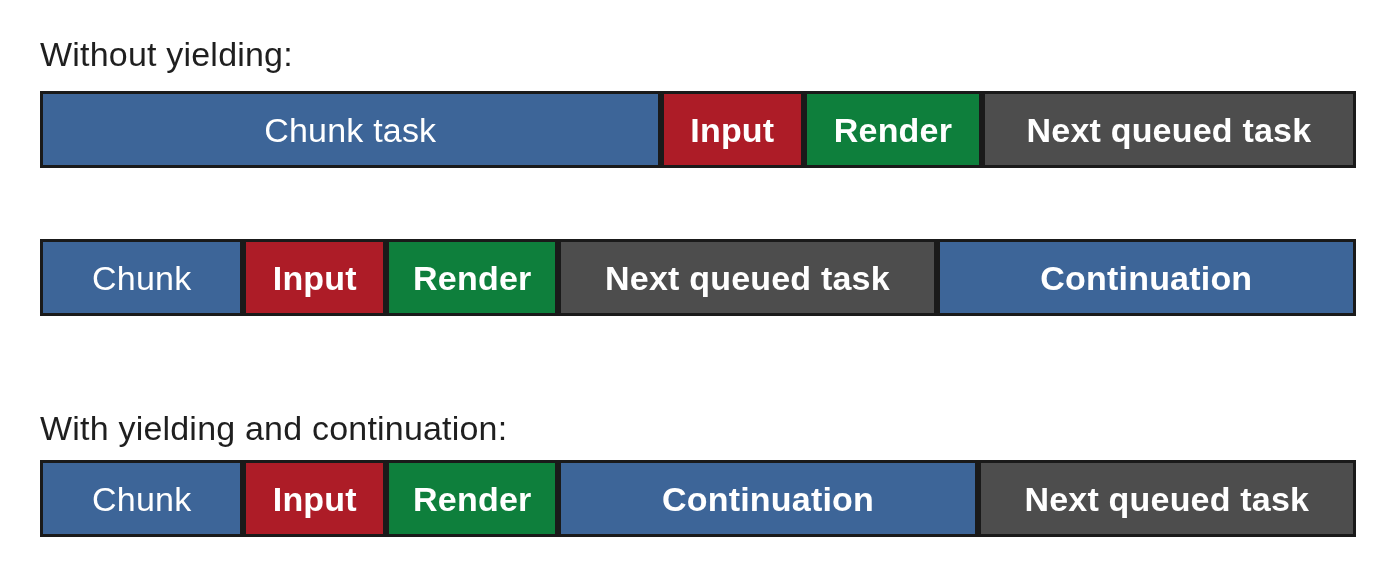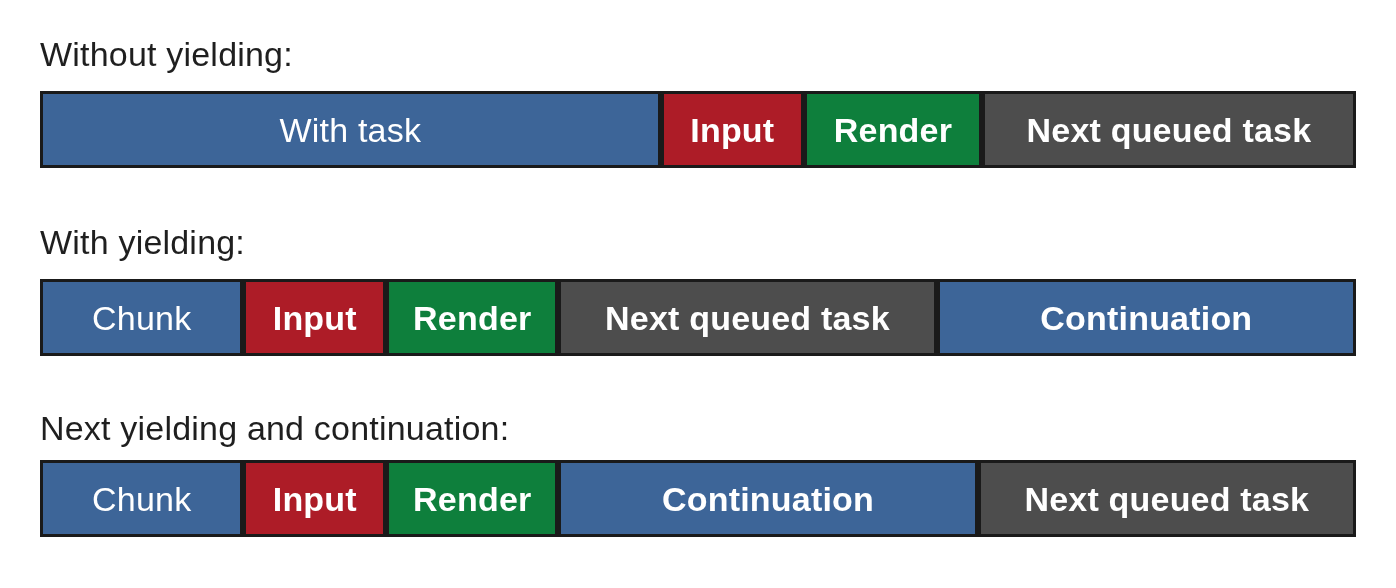--- a/index.html
+++ b/index.html
@@ -62,55 +62,54 @@
   }
 </style>
 </head>
 <body>
 
 <div class="page">
     <section class="row">
       <h2 class="row-title">Without yielding:</h2>
       <div class="bar">
         <div class="segment" style="background: rgb(61, 101, 152); flex-grow: 626;">
-          <span class="segment-label">With task</span>
+          <span class="segment-label">Chunk task</span>
         </div>
         <div class="segment" style="background: rgb(173, 28, 39); flex-grow: 140;">
           <span class="segment-label">Input</span>
         </div>
         <div class="segment" style="background: rgb(14, 127, 60); flex-grow: 175;">
           <span class="segment-label">Render</span>
         </div>
         <div class="segment" style="background: rgb(77, 77, 77); flex-grow: 375;">
           <span class="segment-label">Next queued task</span>
         </div>
       </div>
     </section>
     <section class="row">
-      <h2 class="row-title">With yielding:</h2>
       <div class="bar">
         <div class="segment" style="background: rgb(61, 101, 152); flex-grow: 202;">
           <span class="segment-label">Chunk</span>
         </div>
         <div class="segment" style="background: rgb(173, 28, 39); flex-grow: 140;">
           <span class="segment-label">Input</span>
         </div>
         <div class="segment" style="background: rgb(14, 127, 60); flex-grow: 170;">
           <span class="segment-label">Render</span>
         </div>
         <div class="segment" style="background: rgb(77, 77, 77); flex-grow: 381;">
           <span class="segment-label">Next queued task</span>
         </div>
         <div class="segment" style="background: rgb(61, 101, 152); flex-grow: 423;">
           <span class="segment-label">Continuation</span>
         </div>
       </div>
     </section>
     <section class="row">
-      <h2 class="row-title">Next yielding and continuation:</h2>
+      <h2 class="row-title">With yielding and continuation:</h2>
       <div class="bar">
         <div class="segment" style="background: rgb(61, 101, 152); flex-grow: 202;">
           <span class="segment-label">Chunk</span>
         </div>
         <div class="segment" style="background: rgb(173, 28, 39); flex-grow: 140;">
           <span class="segment-label">Input</span>
         </div>
         <div class="segment" style="background: rgb(14, 127, 60); flex-grow: 170;">
           <span class="segment-label">Render</span>
         </div>

